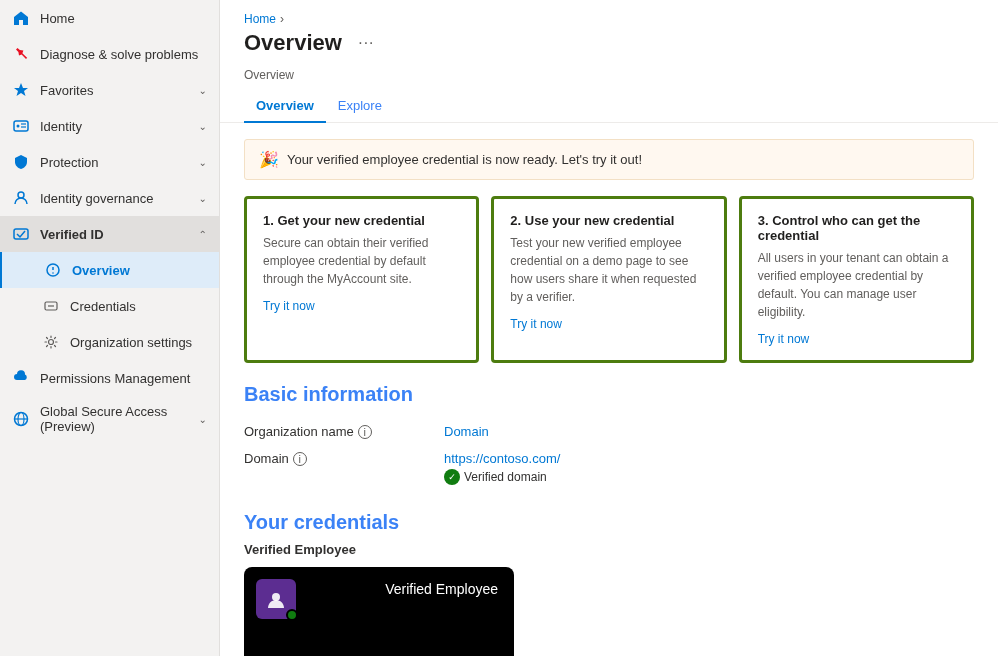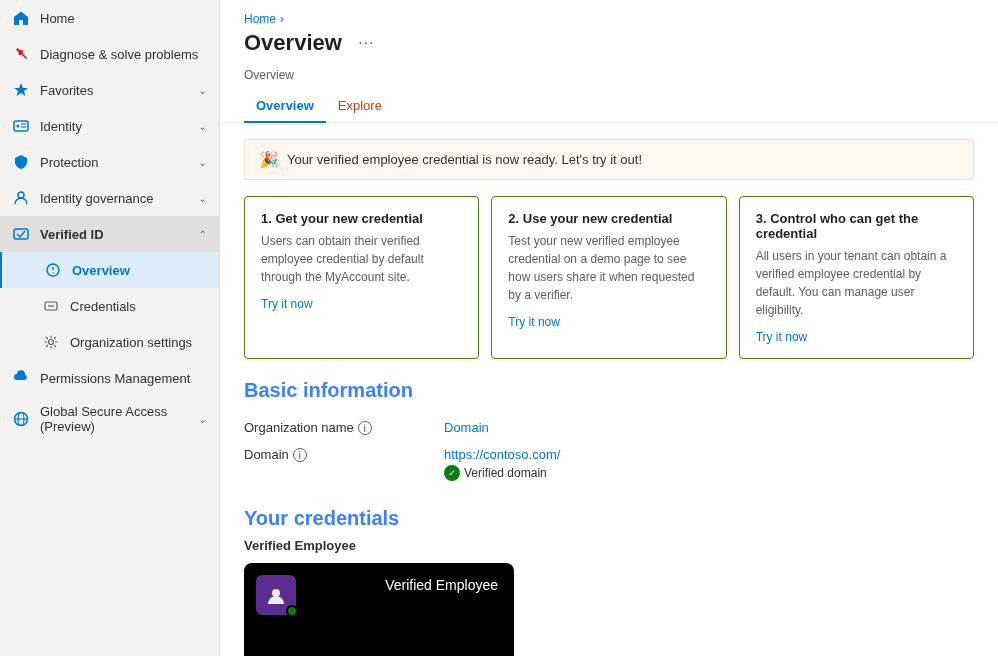--- a/index.html
+++ b/index.html
@@ -80,21 +80,21 @@
     .tabs {
       display: flex;
       border-bottom: 1px solid #edebe9;
       padding: 0 24px;
       margin-bottom: 16px;
     }
     .tab {
       padding: 8px 12px;
       cursor: pointer;
       font-size: 13px;
-      color: #c2410c;
+      color: #3b82f6;
       border-bottom: 2px solid transparent;
       margin-bottom: -1px;
     }
     .tab.active {
       color: #0078d4;
       border-bottom: 2px solid #0078d4;
       font-weight: 600;
     }
 
     
@@ -113,21 +113,21 @@
     .banner-icon { font-size: 16px; }
 
     
     .cards {
       display: flex;
       gap: 12px;
       margin: 0 24px 20px 24px;
     }
     .card {
       flex: 1;
-      border: 1px solid #4d7c0f;
+      border: 3px solid #4d7c0f;
       border-radius: 4px;
       padding: 14px 16px;
       background: #fff;
     }
     .card-title {
       font-size: 13px;
       font-weight: 600;
       color: #201f1e;
       margin-bottom: 6px;
     }
@@ -411,21 +411,21 @@
   <div class="banner">
     <span class="banner-icon">🎉</span>
     <span>Your verified employee credential is now ready. Let's try it out!</span>
   </div>
 
   <div class="cards">
     <div class="card">
       <div class="card-title">
         <span>1.</span> <span>Get your new credential</span>
       </div>
-      <div class="card-desc">Users can obtain their verified employee credential by default through the MyAccount site.</div>
+      <div class="card-desc">Secure can obtain their verified employee credential by default through the MyAccount site.</div>
       <a class="card-link">Try it now</a>
     </div>
     <div class="card">
       <div class="card-title">
         <span>2.</span> <span>Use your new credential</span>
       </div>
       <div class="card-desc">Test your new verified employee credential on a demo page to see how users share it when requested by a verifier.</div>
       <a class="card-link">Try it now</a>
     </div>
     <div class="card">

